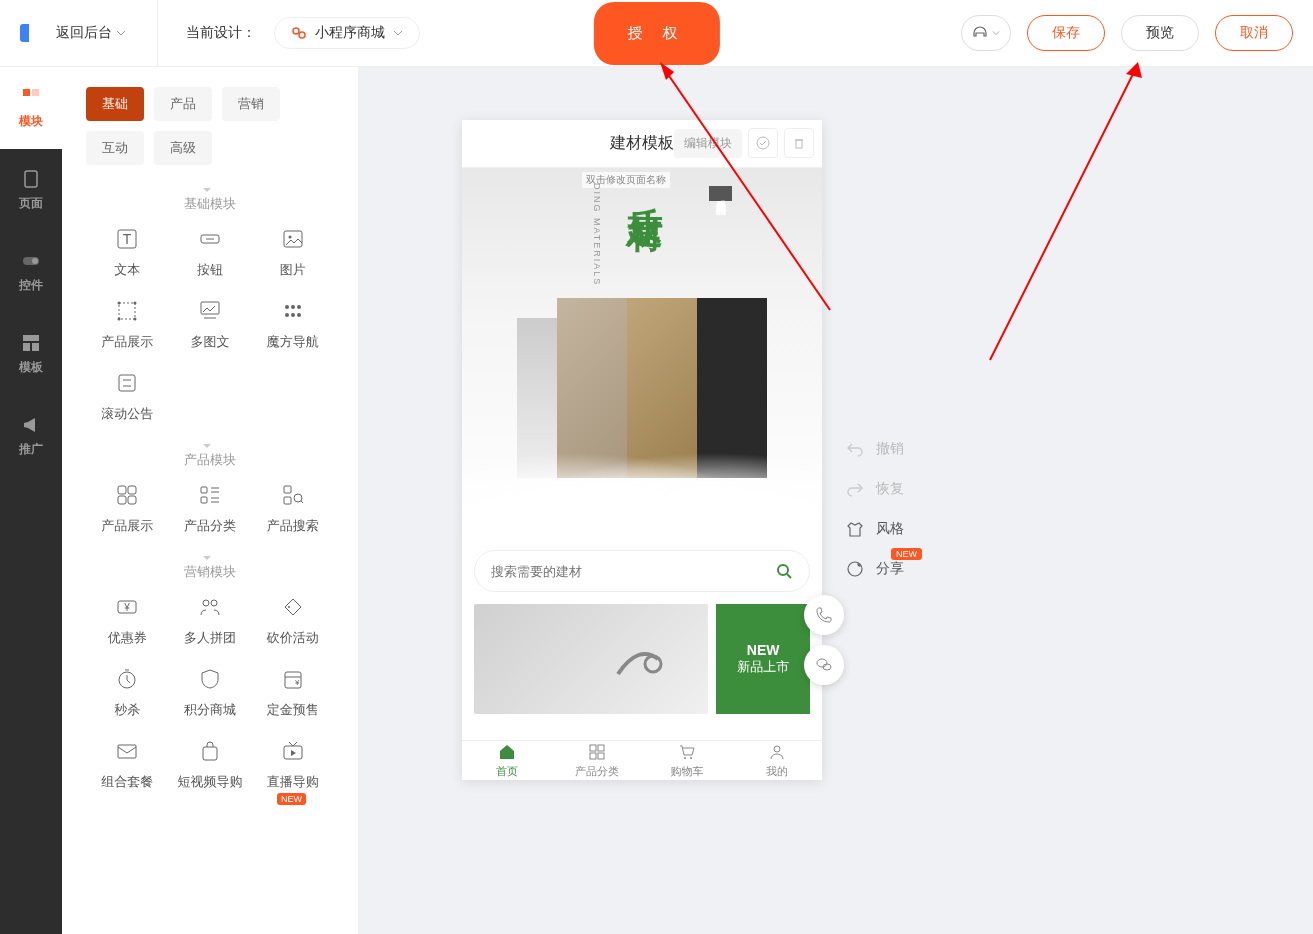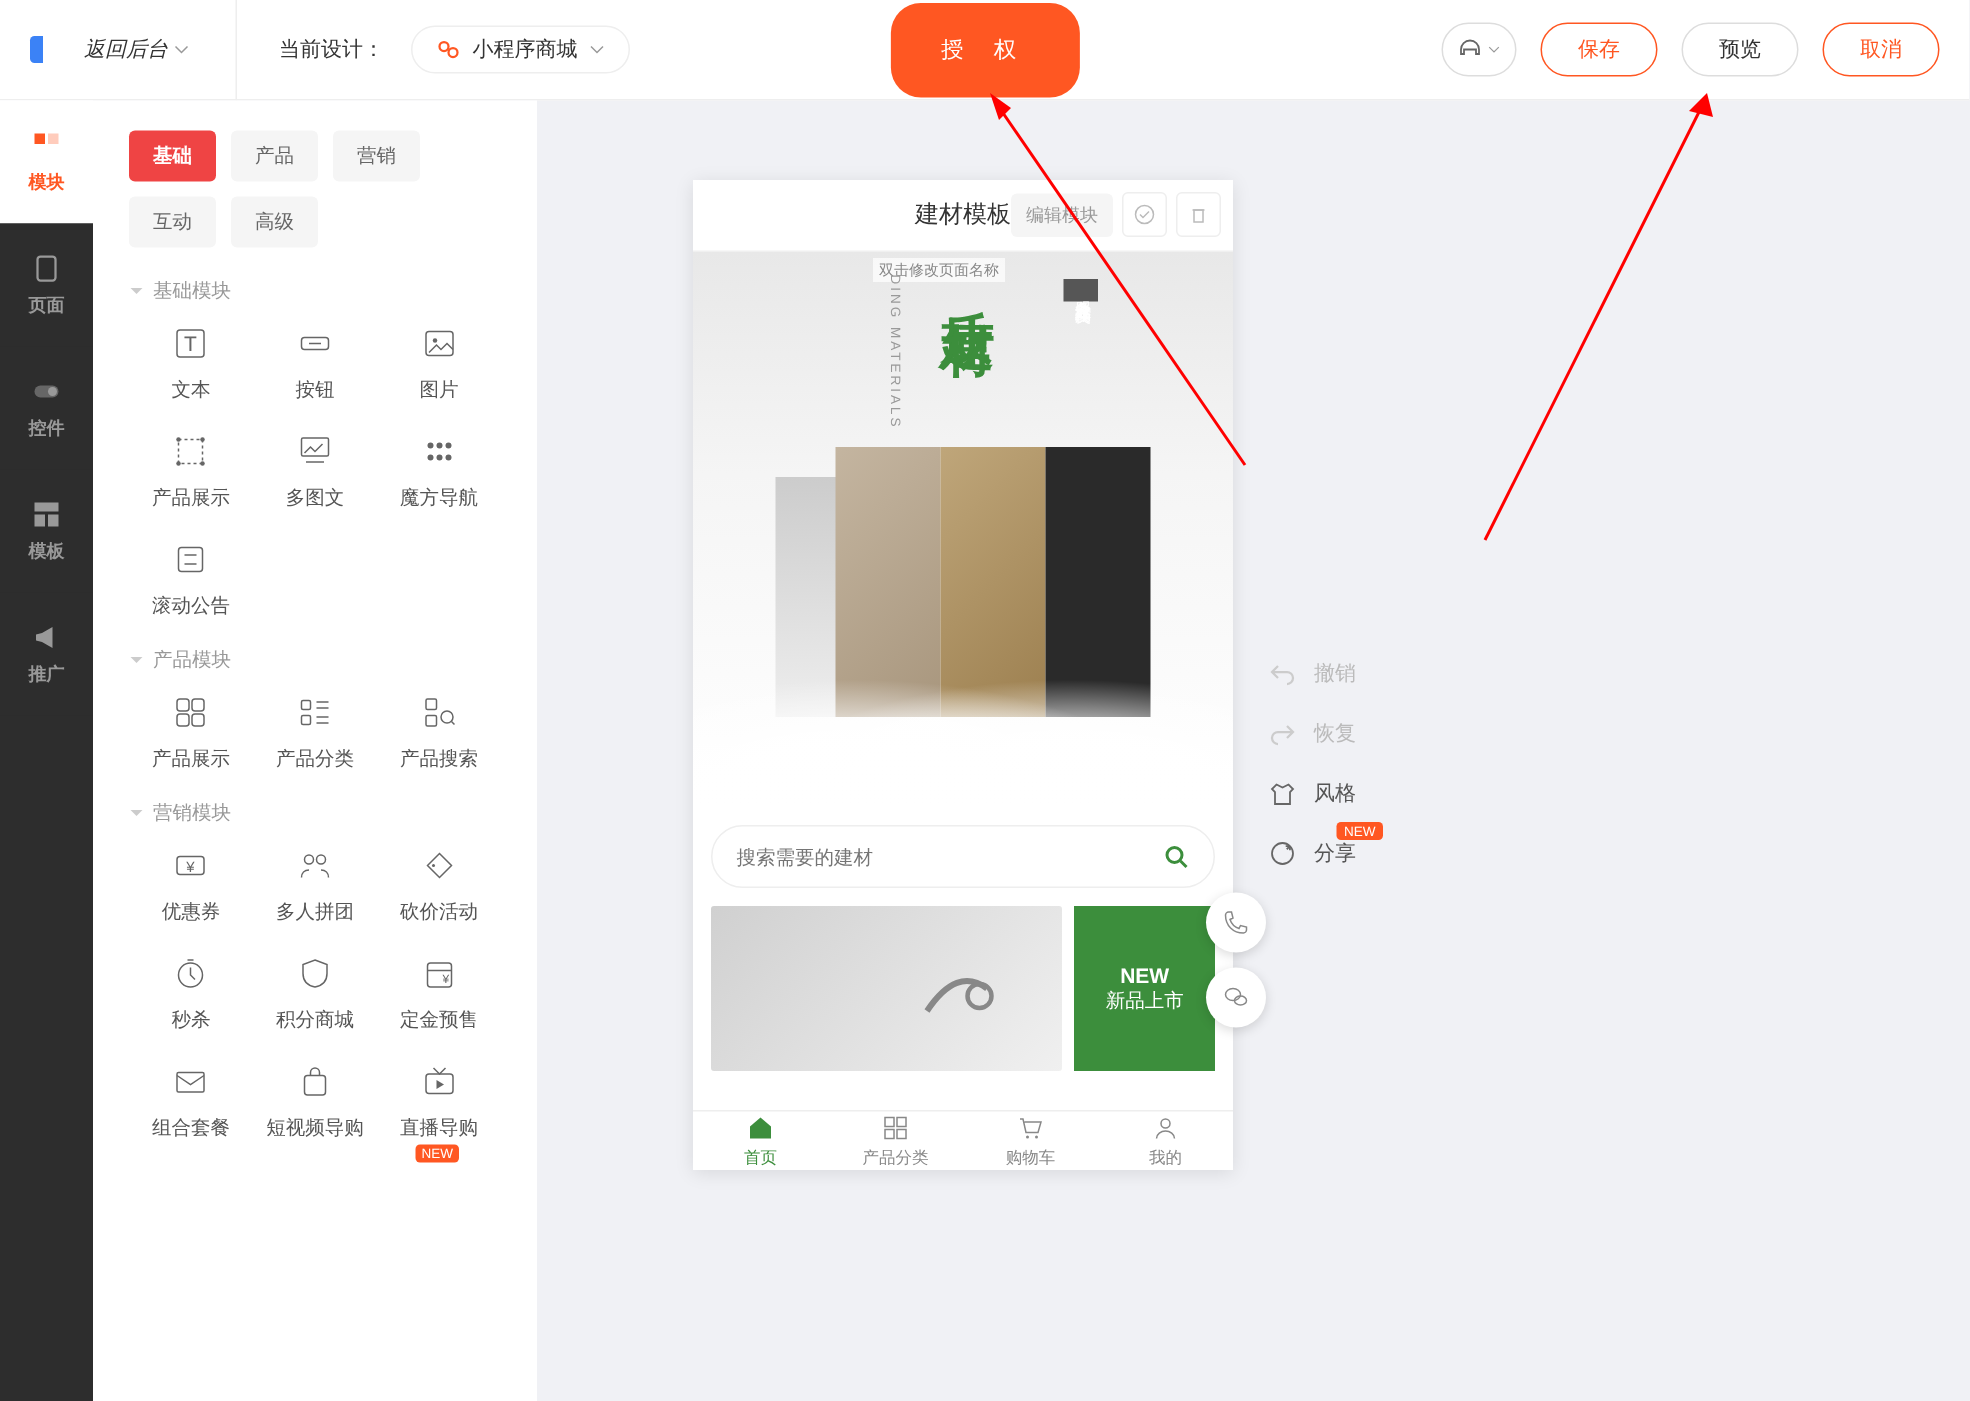--- a/index.html
+++ b/index.html
@@ -1,20 +1,20 @@
 <!DOCTYPE html>
 <html><head>
 <meta charset="utf-8">
 <style>
 * { margin: 0; padding: 0; box-sizing: border-box; font-family: -apple-system, "PingFang SC", "Microsoft YaHei", sans-serif; }
 body { background: #f0f1f5; width: 1313px; height: 934px; overflow: hidden; position: relative; }
 
 
 .header { height: 67px; background: #fff; display: flex; align-items: center; border-bottom: 1px solid #eee; position: relative; }
-.logo-area { width: 158px; height: 67px; display: flex; align-items: center; padding-left: 20px; border-right: 1px solid #eee; font-style: italic; }
+.logo-area { width: 158px; height: 67px; display: flex; align-items: center; padding-left: 20px; border-right: 1px solid #eee; }
 .logo-img { width: 30px; height: 18px; background: linear-gradient(90deg, #3b82f6 30%, #fff 30%); border-radius: 3px; margin-right: 6px; }
 .back-btn { font-size: 14px; color: #333; cursor: pointer; display: flex; align-items: center; }
 .back-btn svg { width: 10px; height: 10px; margin-left: 4px; }
 
 .design-label { margin-left: 28px; font-size: 14px; color: #333; }
 .design-select { margin-left: 18px; display: flex; align-items: center; border: 1px solid #eee; border-radius: 20px; padding: 6px 16px; cursor: pointer; }
 .design-select .icon { width: 16px; height: 16px; margin-right: 8px; }
 .design-select span { font-size: 14px; color: #333; }
 
 .auth-btn { position: absolute; left: 50%; transform: translateX(-50%); background: #ff5722; color: #fff; border: none; border-radius: 20px; padding: 22px 34px; font-size: 15px; letter-spacing: 8px; cursor: pointer; }
@@ -29,23 +29,23 @@
 .left-nav-item { width: 62px; height: 82px; display: flex; flex-direction: column; align-items: center; justify-content: center; cursor: pointer; color: #999; background: #2d2d2d; }
 .left-nav-item.active { background: #fff; color: #ff5722; }
 .left-nav-item .icon { width: 20px; height: 20px; margin-bottom: 6px; }
 .left-nav-item span { font-size: 12px; font-weight: bold; }
 .left-nav-rest { background: #2d2d2d; height: 100%; }
 
 
 .module-panel { position: absolute; left: 62px; top: 67px; width: 296px; height: calc(100% - 67px); background: #fff; overflow-y: auto; padding: 20px 24px; }
 .tab-row { display: flex; flex-wrap: wrap; gap: 10px; margin-bottom: 20px; }
 .tab-btn { background: #f5f5f5; color: #666; border: none; border-radius: 4px; padding: 8px 16px; font-size: 13px; cursor: pointer; }
-.tab-btn.active { background: #ef4444; color: #fff; font-weight: bold; }
-
-.section-title { display: flex; align-items: center; color: #999; font-size: 13px; margin: 18px 0 14px; }
+.tab-btn.active { background: #c2410c; color: #fff; }
+
+.section-title { display: flex; align-items: center; color: #999; font-size: 13px; margin: 18px 0 14px; flex-direction: column; }
 .section-title svg { width: 10px; height: 10px; margin-right: 6px; }
 
 .module-grid { display: grid; grid-template-columns: repeat(3, 1fr); gap: 20px 0; }
 .module-item { display: flex; flex-direction: column; align-items: center; cursor: pointer; position: relative; }
 .module-item .mi-icon { width: 24px; height: 24px; margin-bottom: 10px; color: #666; }
 .module-item span { font-size: 13px; color: #555; }
 .new-badge { position: absolute; top: -6px; right: 12px; background: #ff5722; color: #fff; font-size: 9px; padding: 1px 4px; border-radius: 3px; }
 
 
 .phone-preview { position: absolute; left: 462px; top: 120px; width: 360px; height: 660px; background: #fff; box-shadow: 0 2px 12px rgba(0,0,0,0.1); }

